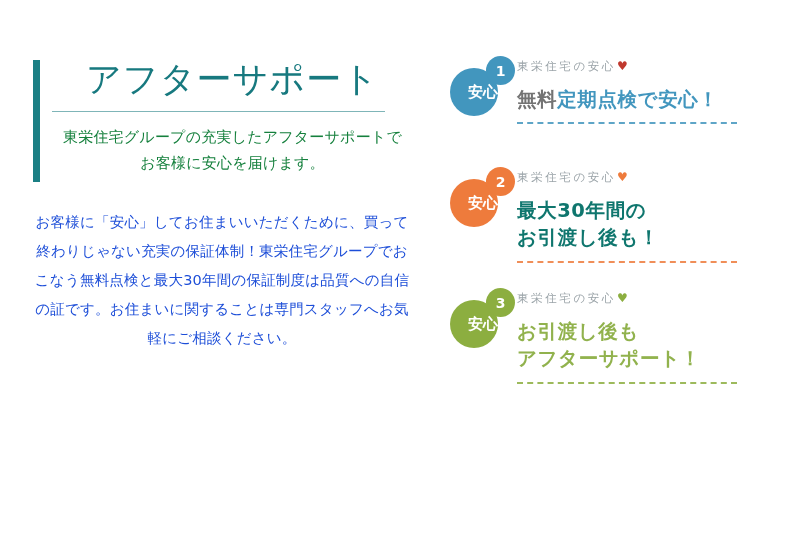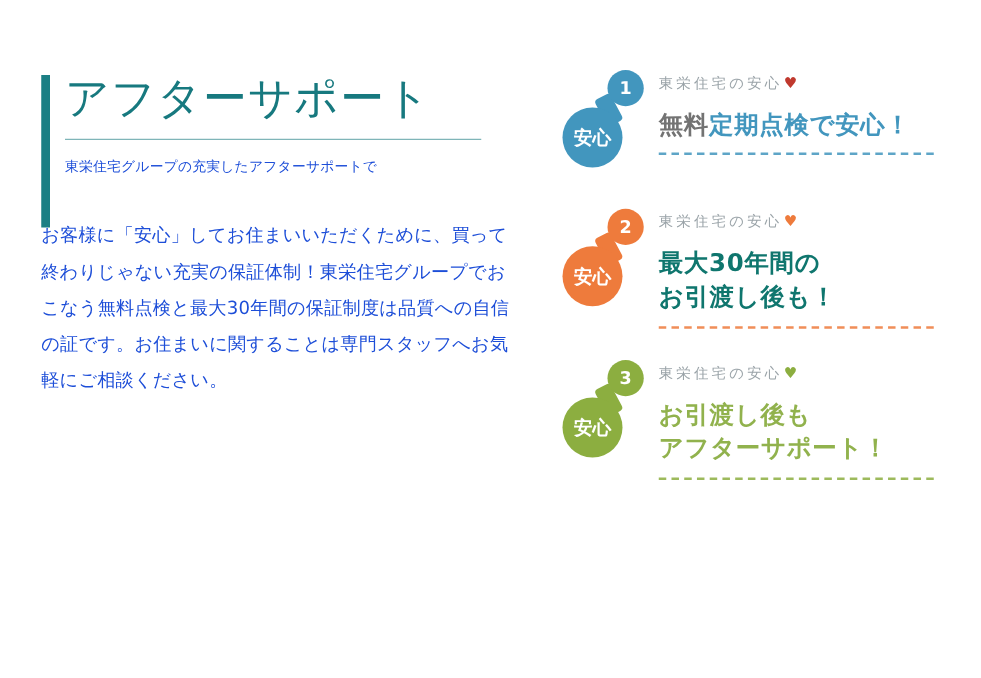--- a/index.html
+++ b/index.html
@@ -15,20 +15,21 @@
     font-family: "DejaVu Sans", "Liberation Sans", sans-serif;
     -webkit-font-smoothing: antialiased;
   }
 
   
   .left-col {
     position: absolute;
     left: 33px;
     top: 58px;
     width: 380px;
+    text-align: center;
   }
 
   .title-block {
     position: relative;
     padding-left: 19px;
   }
   .accent-bar {
     position: absolute;
     left: 0;
     top: 2px;
@@ -46,23 +47,23 @@
     white-space: nowrap;
   }
   .title-rule {
     margin-top: 9px;
     width: 333px;
     height: 1px;
     background: #7fb5b8;
   }
   .title-sub {
     margin-top: 12px;
-    font-size: 11px;
+    font-size: 15px;
     line-height: 1.75;
-    color: #1d4ed8;
+    color: #15803d;
     letter-spacing: 0.2px;
   }
 
   .body-copy {
     margin-top: 32px;
     font-size: 14.5px;
     line-height: 2.0;
     color: #1d4ed8;
     letter-spacing: 0.2px;
     width: 378px;
@@ -87,27 +88,27 @@
   .badge {
     position: absolute;
     left: 0;
     top: 0;
     width: 68px;
     height: 82px;
   }
   .badge-main {
     position: absolute;
     left: 3px;
-    top: 34px;
+    top: 16px;
     width: 48px;
     height: 48px;
     border-radius: 50%;
     display: flex;
     align-items: center;
-    justify-content: center;
+    justify-content: flex-end;
   }
   .badge-main-label {
     color: #ffffff;
     font-size: 15px;
     font-weight: 700;
     letter-spacing: 0px;
     line-height: 1;
   }
   .badge-num {
     position: absolute;
@@ -132,21 +133,21 @@
     top: 24px;
     width: 14px;
     height: 24px;
     transform: rotate(-28deg);
     transform-origin: 50% 50%;
     border-radius: 3px;
   }
 
   .point-body {
     position: absolute;
-    left: 80px;
+    left: 70px;
     top: 0;
     width: 230px;
   }
   .point-sub {
     font-size: 11.5px;
     letter-spacing: 2.6px;
     color: #8a8a8a;
     line-height: 1;
     padding-top: 8px;
     white-space: nowrap;
@@ -177,20 +178,21 @@
 <body>
 
 <div class="left-col">
 
   <div class="title-block">
     <div class="accent-bar" style="background: rgb(27, 127, 132);"></div>
     <h1 class="page-title" style="color: rgb(23, 121, 127);">アフターサポート</h1>
     <div class="title-rule" style="background: rgb(127, 181, 184);"></div>
     <div class="title-sub">
       <div>東栄住宅グループの充実したアフターサポートで</div>
+      <div>お客様に安心を届けます。</div>
     </div>
   </div>
 
   <p class="body-copy">お客様に「安心」してお住まいいただくために、買って終わりじゃない充実の保証体制！東栄住宅グループでおこなう無料点検と最大30年間の保証制度は品質への自信の証です。お住まいに関することは専門スタッフへお気軽にご相談ください。</p>
 </div>
 
 <div class="right-col">
 
   <div class="point-item item-1">
     <div class="badge">

